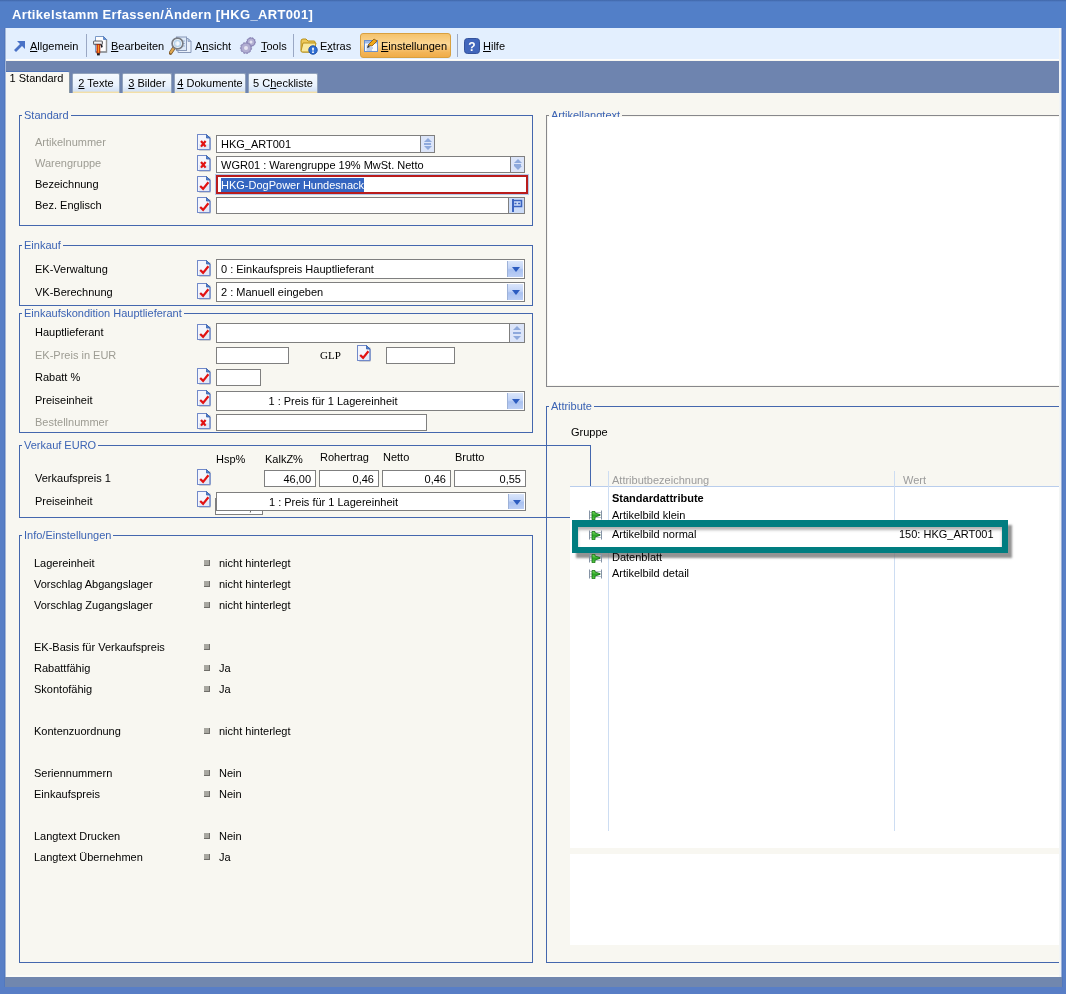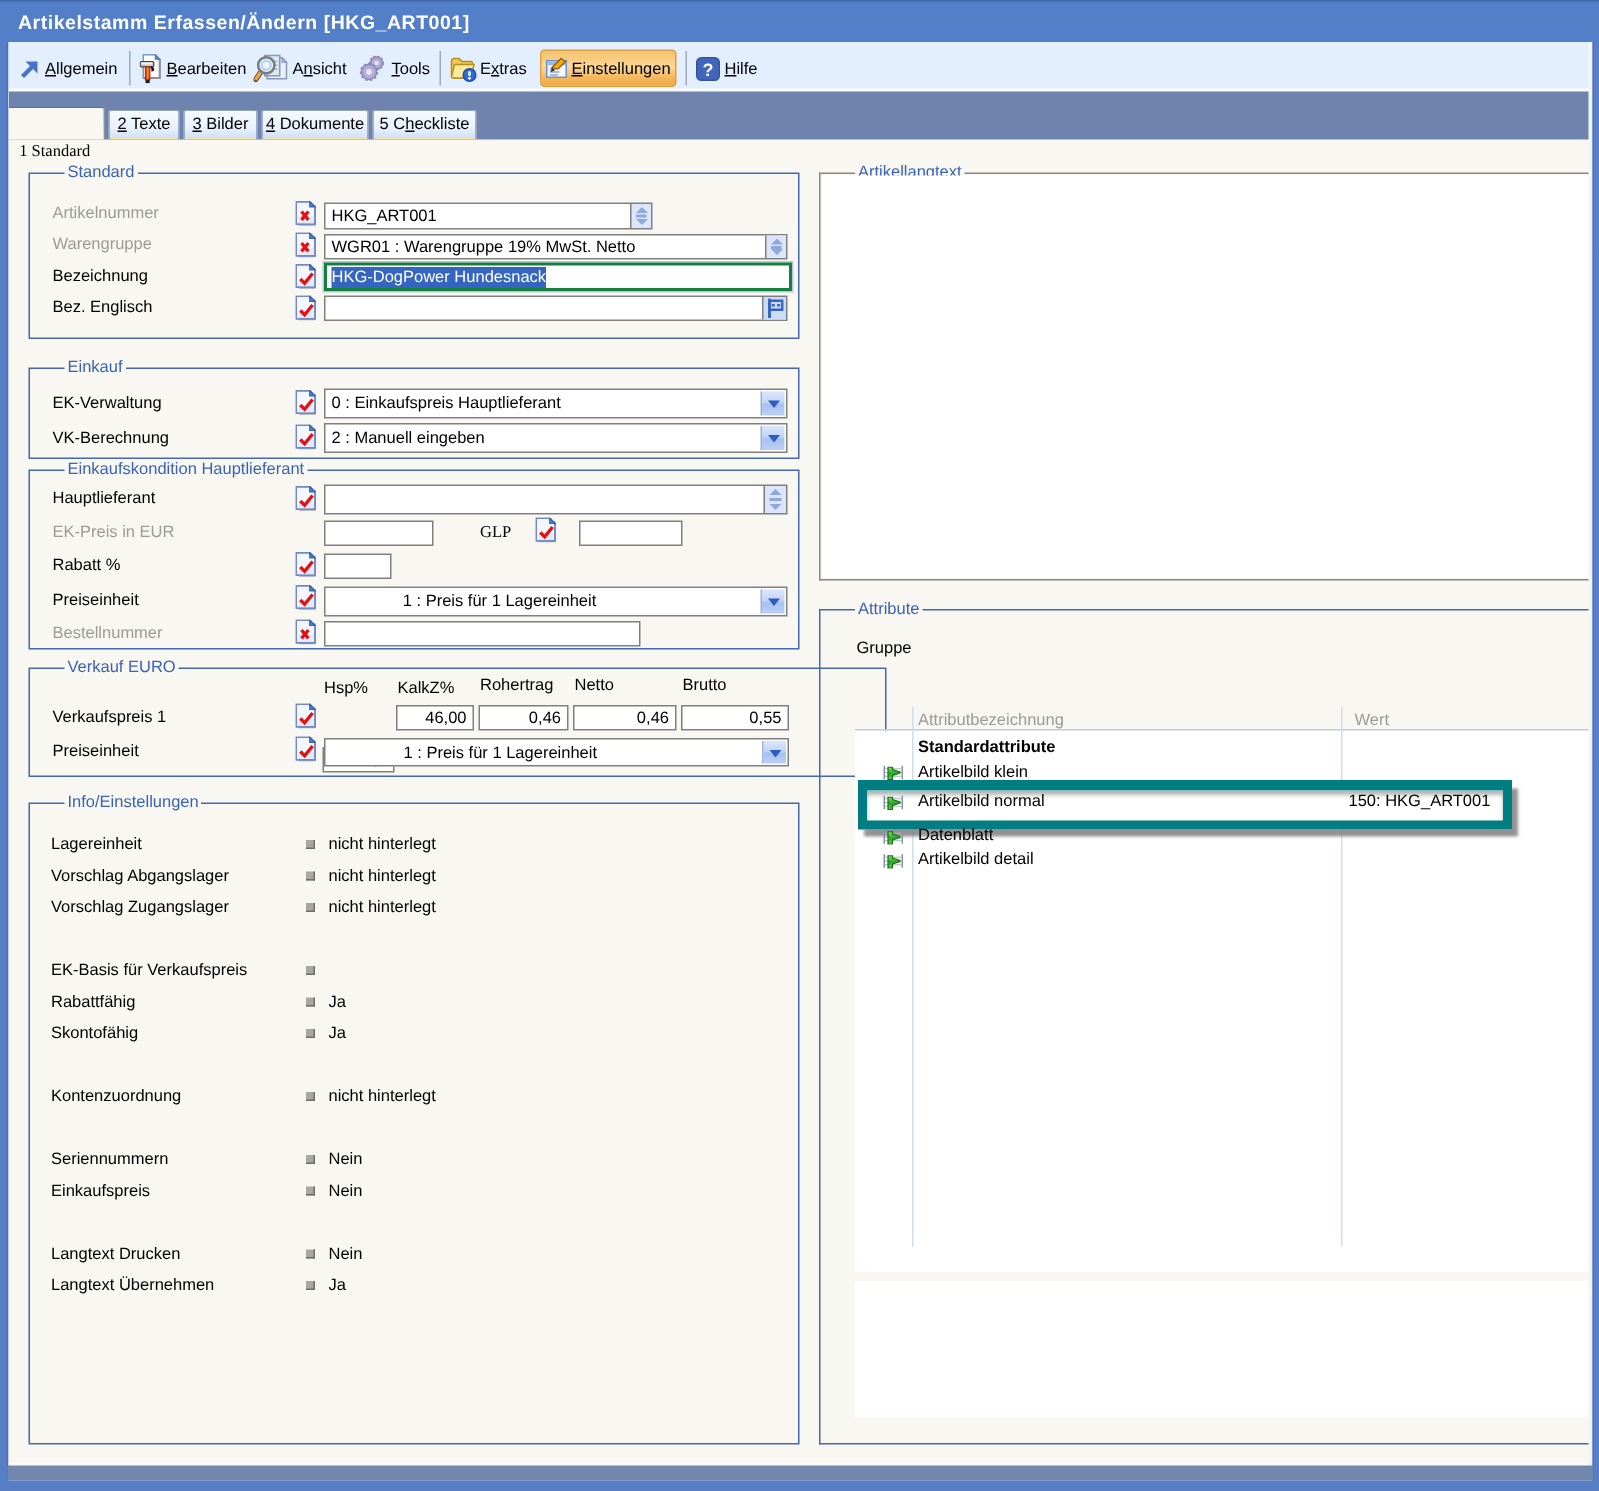--- a/index.html
+++ b/index.html
@@ -1,21 +1,21 @@
 <!DOCTYPE html>
 <html><head><meta charset="utf-8"><style>
 html,body{margin:0;padding:0;}
 *{box-sizing:border-box;}
 .spin .u,.spin .d{box-sizing:content-box;}
 #win{position:relative;width:1066px;height:994px;background:#f8f7f1;font-family:"Liberation Sans",sans-serif;overflow:hidden;}
 .abs{position:absolute;}
 .t11{font-size:11px;line-height:13px;color:#000;white-space:nowrap;}
 .gray{color:#9d9c93;}
 .fs{position:absolute;border:1px solid #4467ae;}
-.leg{position:absolute;top:-7px;left:2px;background:#f8f7f1;color:#3b63b4;font-size:11px;line-height:13px;padding:0 2px;white-space:nowrap;margin-left:21px;}
+.leg{position:absolute;top:-7px;left:2px;background:#f8f7f1;color:#3b63b4;font-size:11px;line-height:13px;padding:0 2px;white-space:nowrap;}
 .inp{position:absolute;background:#fff;border:1px solid #7f7f7f;font-size:11px;color:#000;}
 .inp .tx{position:absolute;left:4px;top:50%;transform:translateY(-50%);white-space:nowrap;}
 .inp .txr{position:absolute;right:4px;top:50%;transform:translateY(-50%);white-space:nowrap;}
 .inp .txc{position:absolute;left:0;right:75px;top:50%;transform:translateY(-50%);text-align:center;white-space:nowrap;}
 .spin{position:absolute;right:0;top:0;bottom:0;width:14px;background:#dce5f9;border-left:1px solid #7f7f7f;}
 .spin:before{content:"";position:absolute;left:3px;right:3px;top:50%;margin-top:-1px;height:2px;background:#8ea9dc;}
 .spin .u{position:absolute;left:50%;top:2px;margin-left:-4px;width:0;height:0;border:4px solid transparent;border-bottom:4px solid #8ea9dc;border-top:none;}
 .spin .d{position:absolute;left:50%;bottom:2px;margin-left:-4px;width:0;height:0;border:4px solid transparent;border-top:4px solid #8ea9dc;border-bottom:none;}
 .cbtn{position:absolute;right:1px;top:1px;bottom:1px;width:16px;background:linear-gradient(180deg,#dbe6fb 0%,#c2d4f7 45%,#a9c1f0 55%,#bccff5 100%);border-left:1px solid #9eb2d8;}
 .cbtn:after{content:"";position:absolute;left:50%;top:50%;margin-left:-4px;margin-top:-2px;width:0;height:0;border:4px solid transparent;border-top:5px solid #2c5cc0;border-bottom:none;}
@@ -97,21 +97,21 @@
     </svg>
 <div class="tbtxt" style="left:381px;"><u>E</u>instellungen</div>
 <div class="sep" style="left:457px;"></div>
 <svg class="abs" style="left:464px;top:38px" width="16" height="16" viewBox="0 0 16 16">
       <rect x="0.5" y="0.5" width="15" height="15" rx="3" fill="#4166bc" stroke="#35539c"></rect>
       <text x="8" y="12.5" font-family="Liberation Sans" font-size="12" font-weight="bold" fill="#fff" text-anchor="middle">?</text>
     </svg>
 <div class="tbtxt" style="left:483px;"><u>H</u>ilfe</div>
 
 <div class="abs" style="left:3px;top:71px;width:67px;height:22px;background:#f8f7f1;border:1px solid #8796a4;border-top:1px solid #4f74b8;border-bottom:none;border-radius:2px 2px 0 0;font-size:11px;text-align:center;z-index:2;">
-      <span style="display:block;margin-top:23px;font-family:Liberation Serif, serif;">1 Standard</span>
+      <span style="display:block;margin-top:0;">1 Standard</span>
     </div>
 <div class="tab" style="left:72px;width:48px;">
       <span><u>2</u> Texte</span>
     </div>
 <div class="tab" style="left:122px;width:50px;">
       <span><u>3</u> Bilder</span>
     </div>
 <div class="tab" style="left:174px;width:72px;">
       <span><u>4</u> Dokumente</span>
     </div>
@@ -181,21 +181,21 @@
       <span class="tx">WGR01 : Warengruppe 19% MwSt. Netto</span>
       <span class="spin">
         <span class="u"></span>
         <span class="d"></span>
       </span>
     </div>
 <div class="t11 abs" style="left:35px;top:178px;">Bezeichnung</div>
 <svg class="ic" style="left:197px;top:176px;">
       <use href="#pgv"></use>
     </svg>
-<div class="inp" style="left:216px;top:175px;width:312px;height:19px;border:2px solid #15803d;box-shadow:0 0 0 1px #b5c8e8;">
+<div class="inp" style="left:216px;top:175px;width:312px;height:19px;border:2px solid #b91c1c;box-shadow:0 0 0 1px #b5c8e8;">
       <span class="tx" style="left:3px;background:#3465c0;color:#fff;line-height:14px;">HKG-DogPower Hundesnack</span>
     </div>
 <div class="t11 abs" style="left:35px;top:199px;">Bez. Englisch</div>
 <svg class="ic" style="left:197px;top:197px;">
       <use href="#pgv"></use>
     </svg>
 <div class="inp" style="left:216px;top:197px;width:309px;height:17px;">
       <span class="abs" style="right:0px;top:0px;bottom:0px;width:16px;background:#ccdcf8;border-left:1px solid #7f7f7f;">
         <svg style="position:absolute;left:2px;top:1px;" width="12" height="13">
           <use href="#flag"></use>

